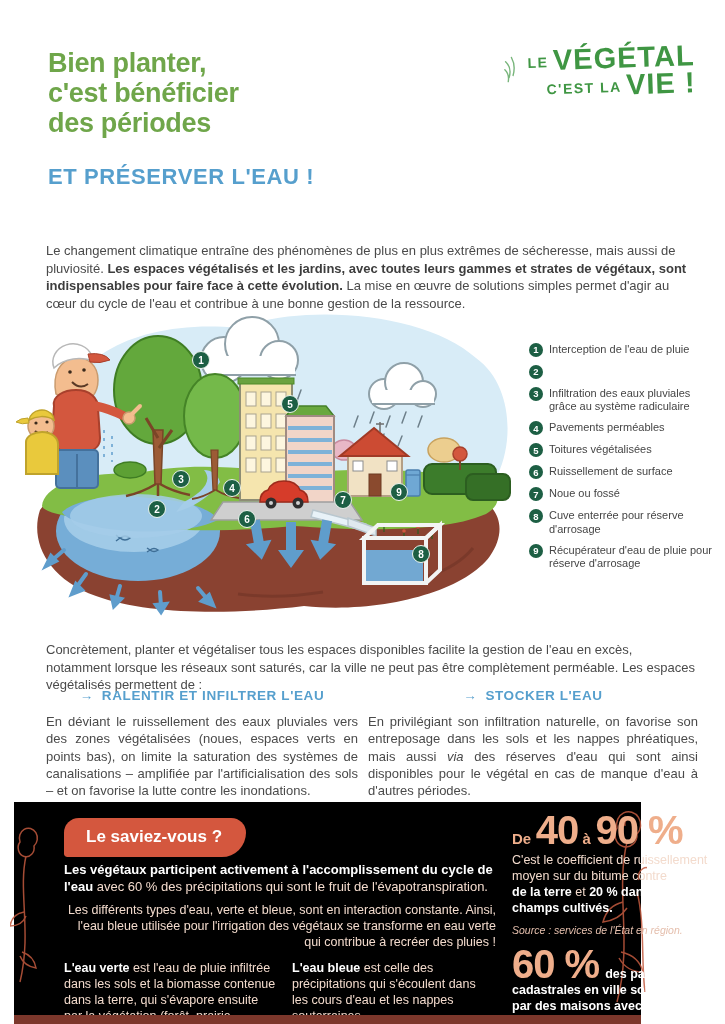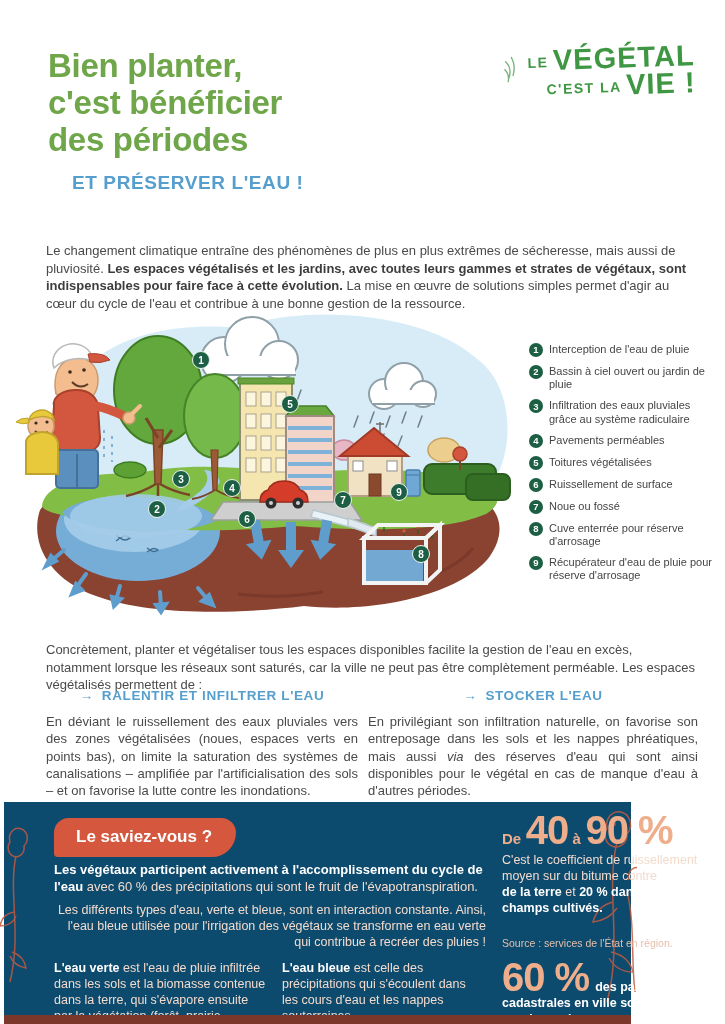--- a/index.html
+++ b/index.html
@@ -1,24 +1,24 @@
 <!DOCTYPE html>
 <html lang="fr"><head>
 <meta charset="utf-8">
 <style>
   html,body{margin:0;padding:0;background:#ffffff;}
   .page{
     position:relative;width:725px;height:1024px;overflow:hidden;background:#fff;
     font-family:"Liberation Sans","DejaVu Sans",sans-serif;color:#474747;
   }
   
-  .title{position:absolute;left:48px;top:48px;font-size:33px;line-height:1.12;
+  .title{position:absolute;left:48px;top:48px;font-size:27px;line-height:1.12;
     font-weight:800;color:#6fa64a;letter-spacing:-0.3px;}
-  .subtitle{position:absolute;left:48px;top:172px;font-size:19px;font-weight:800;
-    color:#569fcd;letter-spacing:0.6px;margin-left:24px;}
+  .subtitle{position:absolute;left:48px;top:164px;font-size:22px;font-weight:800;
+    color:#569fcd;letter-spacing:0.6px;}
   .logo{position:absolute;right:30px;top:44px;text-align:right;color:#3f9643;
     transform:rotate(-2deg);line-height:1;}
   .logo-l1{white-space:nowrap;}
   .logo-l2{white-space:nowrap;margin-top:-2px;}
   .logo-sm{font-size:14px;font-weight:700;letter-spacing:1.5px;vertical-align:3px;}
   .logo-lg{font-size:29px;font-weight:800;letter-spacing:1px;}
   .logo-leaf{position:absolute;left:-26px;top:8px;}
   
   .para{font-size:13px;line-height:1.35;color:#4a4a4a;}
   .para b{color:#3d3d3d;}
@@ -34,40 +34,40 @@
   .lg-badge{flex:0 0 auto;width:14px;height:14px;border-radius:50%;background:#1d5f44;
     color:#fff;font-size:9.5px;font-weight:700;display:flex;align-items:center;
     justify-content:center;margin-top:0;}
   
   .col{position:absolute;top:688px;}
   .col-header{display:flex;justify-content:center;align-items:center;gap:8px;
     color:#569fcd;font-weight:800;font-size:13.5px;letter-spacing:0.6px;}
   .col-body{margin:10px 0 0 0;font-size:13px;line-height:1.33;color:#4a4a4a;
     text-align:justify;}
   
-  .dyk{position:absolute;left:4px;top:802px;width:627px;height:222px;background:#0c4a6e;
+  .dyk{position:absolute;left:14px;top:802px;width:627px;height:222px;background:#000000;
     color:#f3dbcd;}
   .dyk b{color:#ffffff;}
   .dyk-badge{position:absolute;left:50px;top:16px;background:#d4573e;color:#fff;
     font-size:17px;font-weight:800;padding:9px 24px 10px 22px;
     border-radius:16px 16px 26px 4px;}
   .dyk-left{position:absolute;left:50px;top:60px;width:432px;}
   .dyk-p1{margin:0;font-size:13px;line-height:1.28;}
   .dyk-p2{margin:7px 0 0 0;font-size:12.5px;line-height:1.28;text-align:right;}
   .water-row{display:flex;gap:16px;margin-top:10px;}
   .water-row p{margin:0;font-size:12.5px;line-height:1.28;}
   .water-green{width:212px;}
   .water-blue{width:200px;}
   
   .dyk-right{position:absolute;left:498px;top:8px;width:214px;}
   .stat-head{color:#efae8b;font-weight:800;line-height:1;}
   .stat-sm{font-size:15px;margin-top:10px;}
   .stat-lg{font-size:40px;letter-spacing:-1px;}
   .stat-body{margin:3px 0 0 0;font-size:12.5px;line-height:1.27;}
-  .stat-src{margin:20px 0 0 0;font-size:10.5px;color:#e5bfad;}
+  .stat-src{margin:7px 0 0 0;font-size:10.5px;color:#e5bfad;font-style:italic;}
   .stat2{margin:12px 0 0 0;font-size:12.5px;line-height:1.3;color:#fff;font-weight:700;}
   .stat2 .stat-lg{color:#efae8b;margin-right:6px;line-height:0.8;}
   .stat2-cta{display:block;margin-top:2px;}
   .dyk-bottom{position:absolute;left:0;bottom:0;width:100%;height:9px;background:#7c372b;}
   .fl{position:absolute;pointer-events:none;}
   .fl-left{left:-4px;top:10px;}
   .fl-right{right:-6px;top:0;}
 </style>
 </head>
 <body>
@@ -351,21 +351,20 @@
       </g>
   </svg>
 
   <ul class="legend">
       <li>
         <span class="lg-badge">1</span>
         <span>Interception de l'eau de pluie</span>
       </li>
       <li>
         <span class="lg-badge">2</span>
-        <span>Bassin à ciel ouvert ou jardin de pluie</span>
       </li>
       <li>
         <span class="lg-badge">3</span>
         <span>Infiltration des eaux pluviales grâce au système radiculaire</span>
       </li>
       <li>
         <span class="lg-badge">4</span>
         <span>Pavements perméables</span>
       </li>
       <li>

